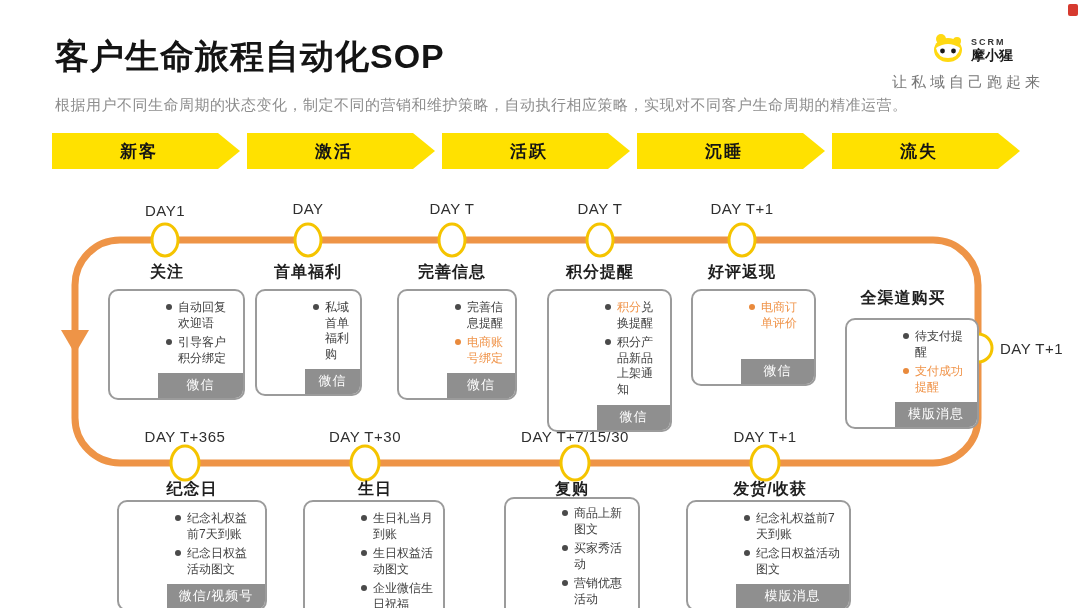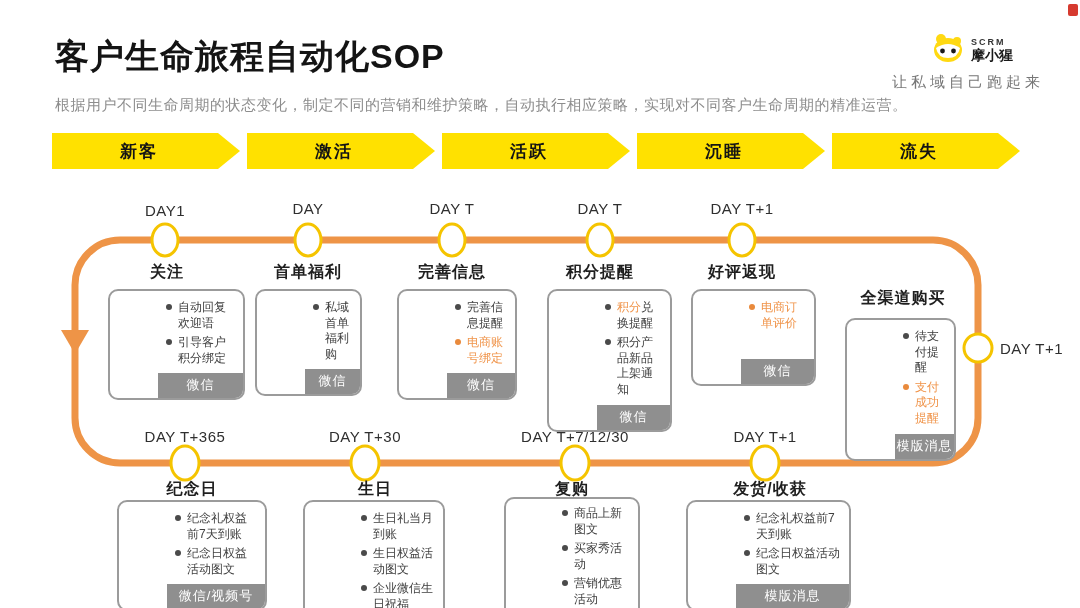--- a/index.html
+++ b/index.html
@@ -118,21 +118,21 @@
 
 <div class="day-label" style="left:165px;top:202px;">DAY1</div>
 <div class="day-label" style="left:308px;top:200px;">DAY</div>
 <div class="day-label" style="left:452px;top:200px;">DAY T</div>
 <div class="day-label" style="left:600px;top:200px;">DAY T</div>
 <div class="day-label" style="left:742px;top:200px;">DAY T+1</div>
 <div class="day-label right-side" style="left:1000px;top:340px;">DAY T+1</div>
 
 <div class="day-label" style="left:185px;top:428px;">DAY T+365</div>
 <div class="day-label" style="left:365px;top:428px;">DAY T+30</div>
-<div class="day-label" style="left:575px;top:428px;">DAY T+7/12/30</div>
+<div class="day-label" style="left:575px;top:428px;">DAY T+7/15/30</div>
 <div class="day-label" style="left:765px;top:428px;">DAY T+1</div>
 
 <div class="node-title" style="left:167px;top:262px;">关注</div>
 <div class="node-title" style="left:308px;top:262px;">首单福利</div>
 <div class="node-title" style="left:452px;top:262px;">完善信息</div>
 <div class="node-title" style="left:600px;top:262px;">积分提醒</div>
 <div class="node-title" style="left:742px;top:262px;">好评返现</div>
 <div class="node-title" style="left:903px;top:288px;">全渠道购买</div>
 
 <div class="node-title" style="left:192px;top:479px;">纪念日</div>
@@ -195,21 +195,21 @@
 <div class="card top-min" style="left:691px;top:289px;width:125px;">
   <div class="card-body">
     <div class="item orange">
         <span class="dot"></span>
         <span>电商订单评价</span>
       </div>
   </div>
   <div class="card-footer">微信</div>
 </div>
 
-<div class="card" style="left:845px;top:318px;width:111px;">
+<div class="card" style="left:845px;top:318px;width:134px;">
   <div class="card-body">
     <div class="item">
         <span class="dot"></span>
         <span>待支付提醒</span>
       </div>
     <div class="item orange">
         <span class="dot"></span>
         <span>支付成功提醒</span>
       </div>
   </div>

